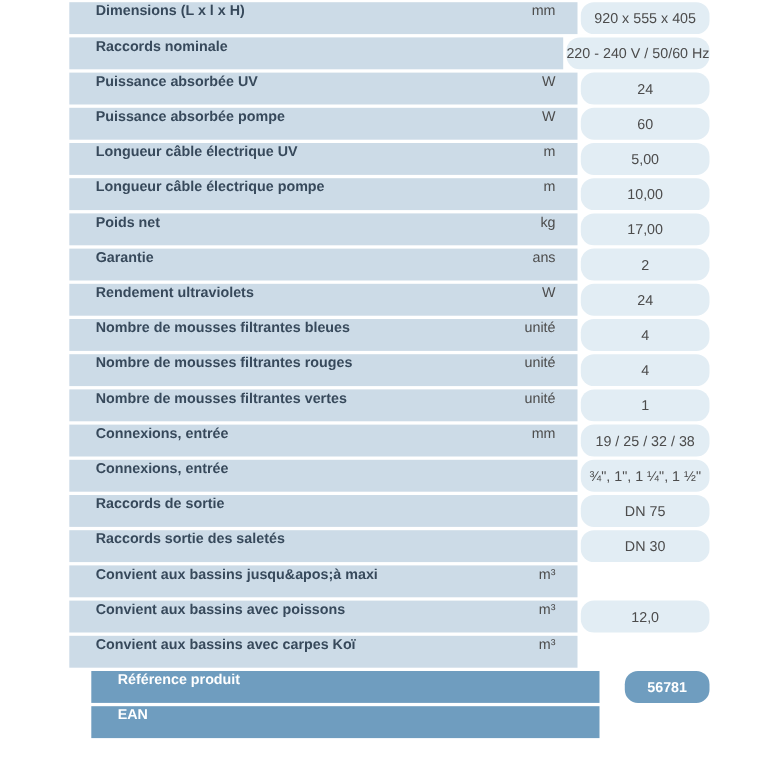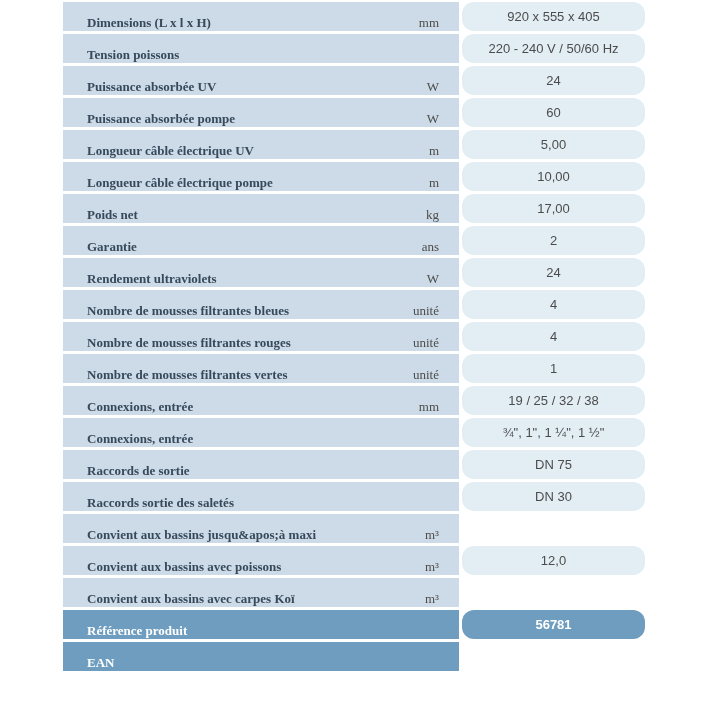--- a/index.html
+++ b/index.html
@@ -20,28 +20,27 @@
     flex-direction: column;
     row-gap: 3px;
   }
   .row {
     display: flex;
     column-gap: 3px;
     height: 29px;
     flex: none;
   }
   .label-cell {
-    width: 396px;
+    width: 462px;
     box-sizing: border-box;
     background: var(--label-cell-bg, #ccdbe7);
     display: flex;
-    align-items: flex-end;
+    align-items: flex-start;
     justify-content: space-between;
     padding: 0 20px 0 24px;
-    font-family: Liberation Serif, serif;
   }
   .label {
     font-size: 13px;
     font-weight: bold;
     color: var(--label-text, #37495b);
     white-space: nowrap;
   }
   .unit {
     font-size: 13px;
     color: var(--value-text, #4c4c4c);
@@ -54,20 +53,21 @@
     align-items: center;
     justify-content: center;
     font-size: 13px;
     color: var(--value-text, #4c4c4c);
     white-space: nowrap;
     border-radius: 12px;
   }
   .row.highlight .label-cell,
   .row.highlight .value-cell {
     background: var(--highlight-bg, #6f9dbf);
+    margin-left: 20px;
   }
   .row.highlight .label,
   .row.highlight .value-cell {
     color: var(--highlight-text, #ffffff);
   }
   .row.highlight .value-cell {
     font-weight: bold;
   }
 </style>
 </head>
@@ -77,21 +77,21 @@
   <div class="row">
     <div class="label-cell">
       <span class="label">Dimensions (L x l x H)</span>
       <span class="unit">mm</span>
     </div>
     <div class="value-cell">920 x 555 x 405</div>
   </div>
 
   <div class="row">
     <div class="label-cell">
-      <span class="label">Tension poissons</span>
+      <span class="label">Raccords nominale</span>
       <span class="unit"></span>
     </div>
     <div class="value-cell">220 - 240 V / 50/60 Hz</div>
   </div>
 
   <div class="row">
     <div class="label-cell">
       <span class="label">Puissance absorbée UV</span>
       <span class="unit">W</span>
     </div>

